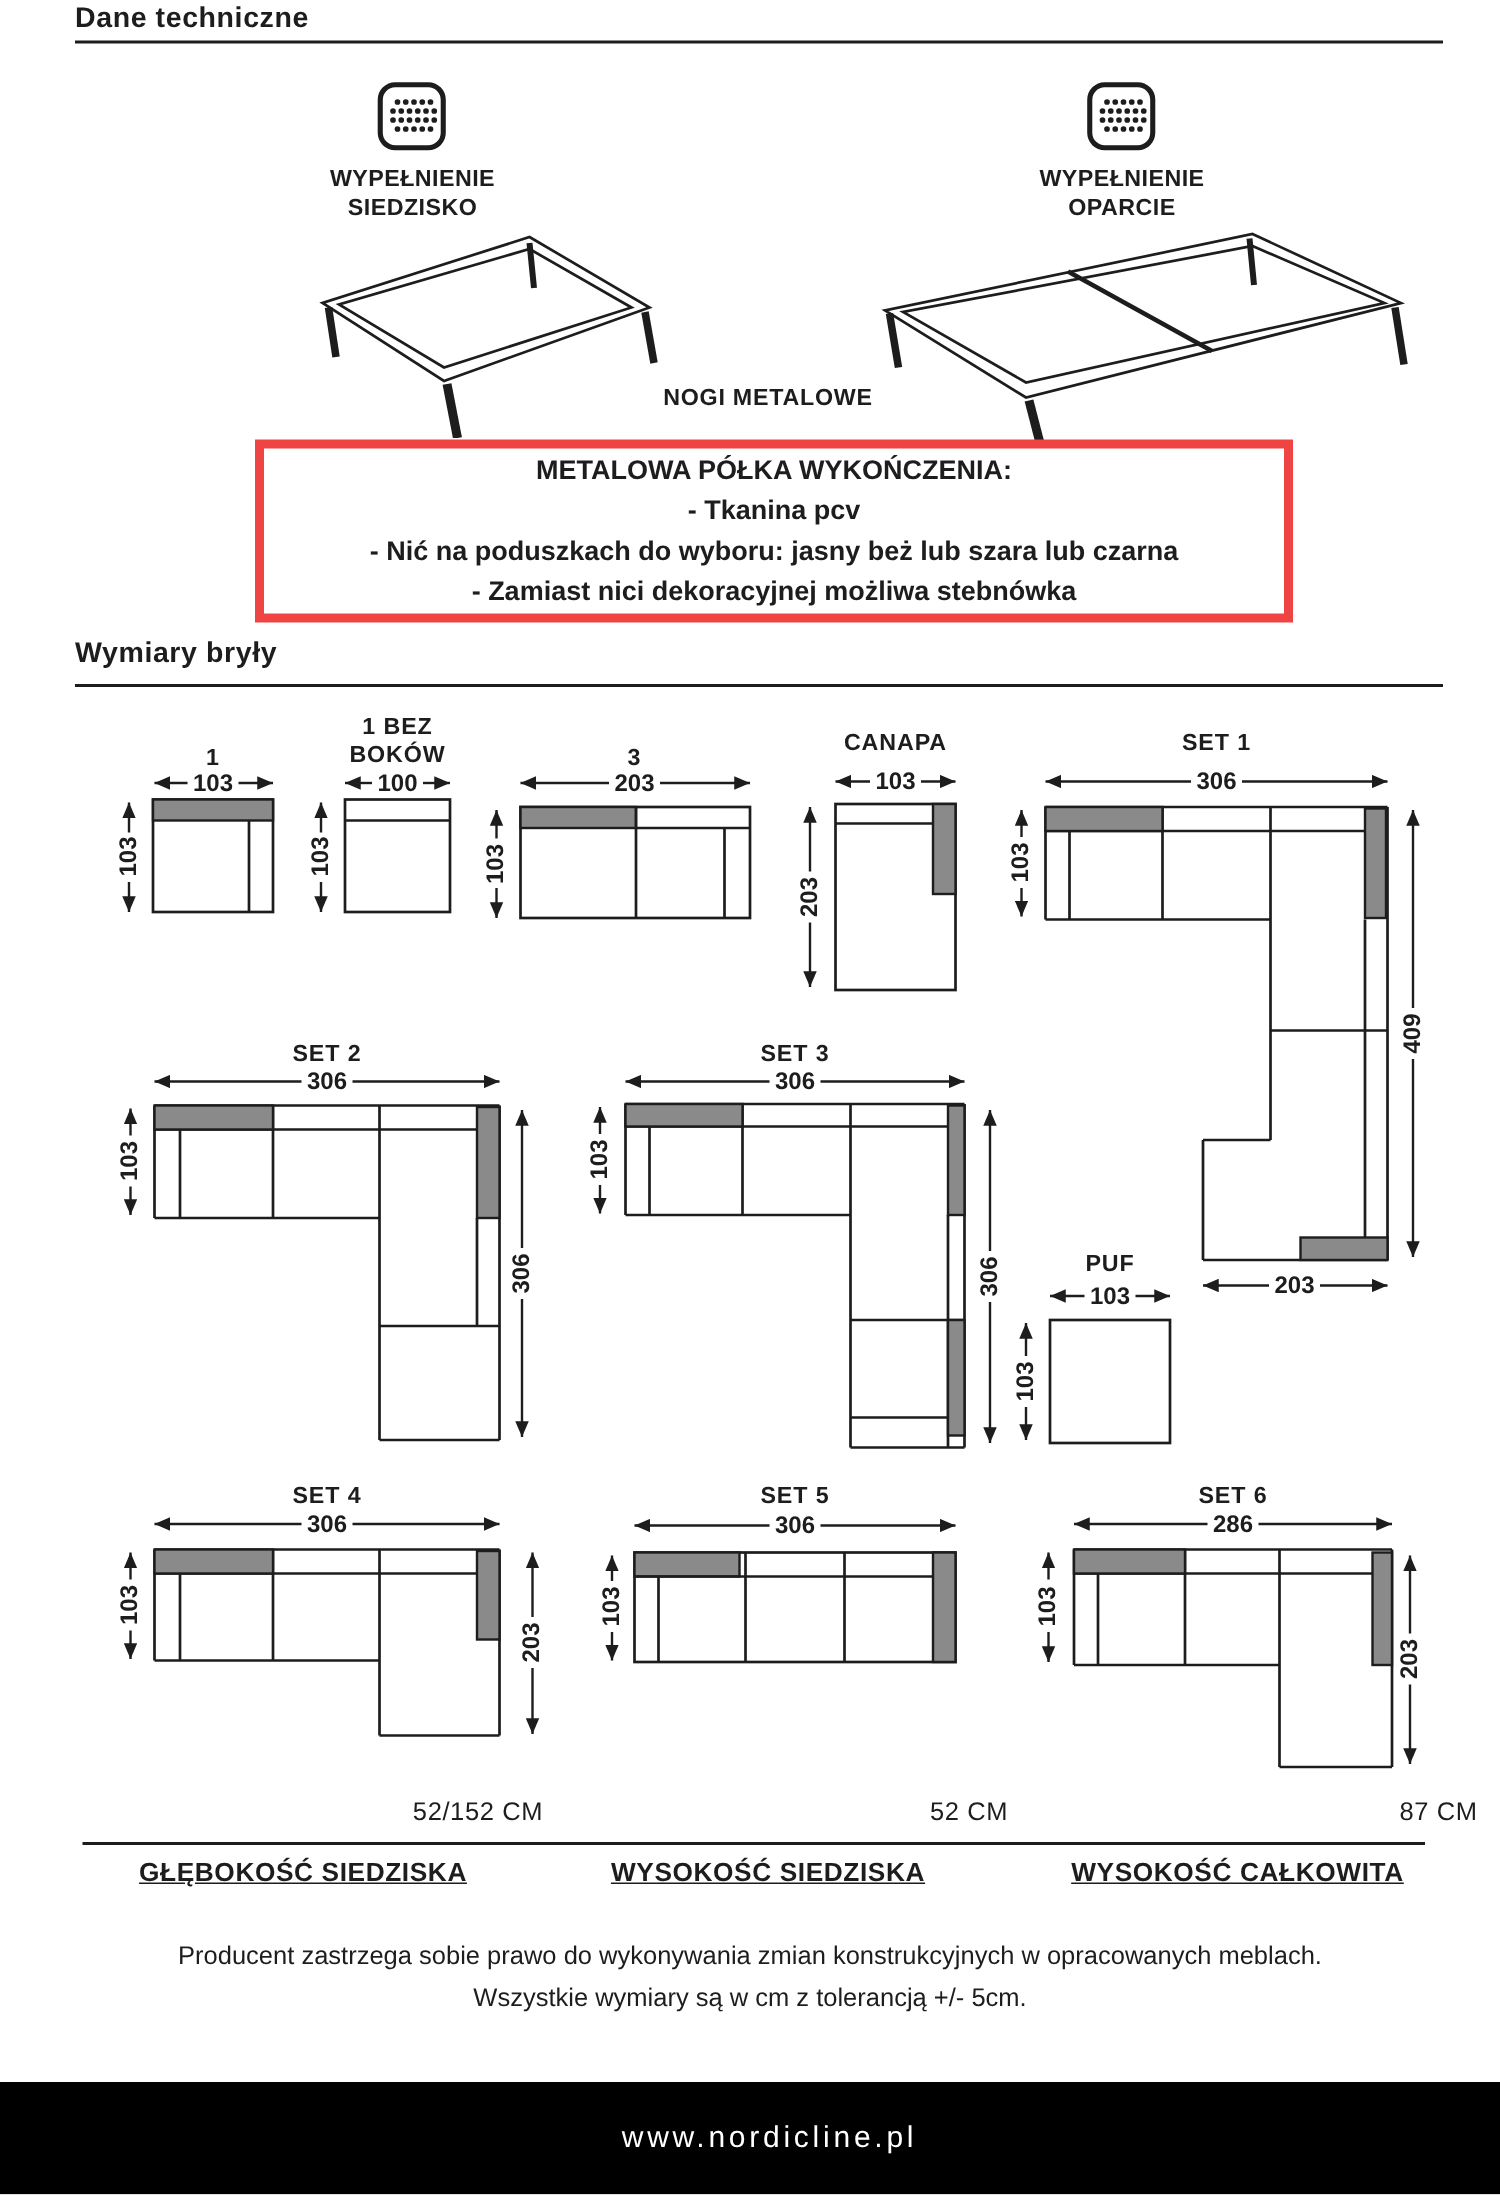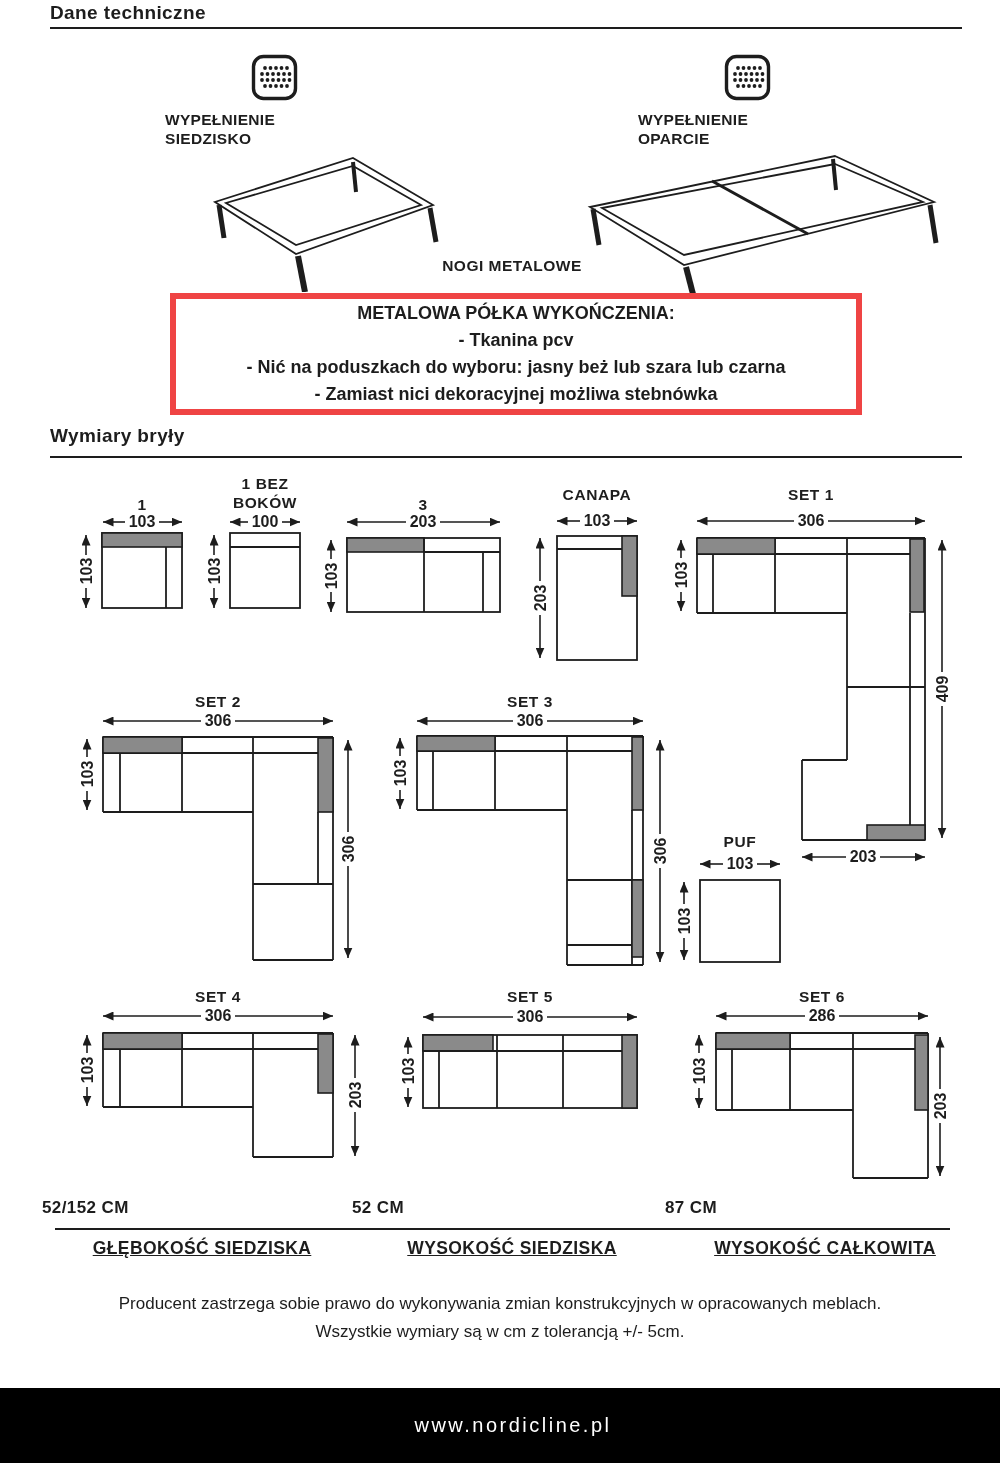--- a/index.html
+++ b/index.html
@@ -1,26 +1,26 @@
 <!DOCTYPE html>
 <html><head>
 <meta charset="utf-8">
 <style>
   html,body{margin:0;padding:0;background:#fff;}
   .page{position:relative;width:1000px;height:1463px;background:#ffffff;overflow:hidden;
         font-family:"Liberation Sans",sans-serif;color:#1d1d1d;}
   .abs{position:absolute;}
   .h1{font-size:19px;font-weight:bold;letter-spacing:.4px;}
   .rule{position:absolute;height:2px;background:#1d1d1d;}
-  .icon-label{position:absolute;width:220px;font-size:15.5px;font-weight:bold;line-height:19px;letter-spacing:.3px;}
+  .icon-label{position:absolute;width:220px;text-align:center;font-size:15.5px;font-weight:bold;line-height:19px;letter-spacing:.3px;}
   .legs-label{position:absolute;width:220px;text-align:center;font-size:15.5px;font-weight:bold;letter-spacing:.5px;}
   .finish-box{position:absolute;left:170px;top:293px;width:692px;height:122px;border:6px solid #ef4444;box-sizing:border-box;
               display:flex;flex-direction:column;justify-content:center;text-align:center;
               font-size:18px;font-weight:bold;line-height:27px;}
-  .stat-value{position:absolute;width:320px;text-align:left;font-size:17px;font-weight:bold;letter-spacing:.4px;}
+  .stat-value{position:absolute;width:320px;text-align:right;font-size:17px;font-weight:normal;letter-spacing:.4px;}
   .stat-label{position:absolute;width:320px;text-align:center;font-size:17.5px;font-weight:bold;letter-spacing:.4px;text-decoration:underline;}
   .disclaimer{position:absolute;left:0;width:1000px;text-align:center;font-size:17px;font-weight:500;}
   .footer{position:absolute;left:0;top:1388px;width:1000px;height:75px;background:#000;}
   .footer-text{width:100%;text-align:center;line-height:75px;color:#fff;font-size:20px;letter-spacing:2.5px;padding-left:13px;}
   svg text{font-family:"Liberation Sans",sans-serif;fill:#1d1d1d;}
   text.num{font-size:16px;font-weight:600;}
   text.dlabel{font-size:15.5px;font-weight:bold;letter-spacing:.6px;}
   .dim{stroke:#1d1d1d;stroke-width:1.6;fill:none;}
   .shape{stroke:#1d1d1d;stroke-width:1.8;fill:none;}
   .shape-w{stroke:#1d1d1d;stroke-width:1.8;fill:#ffffff;}

